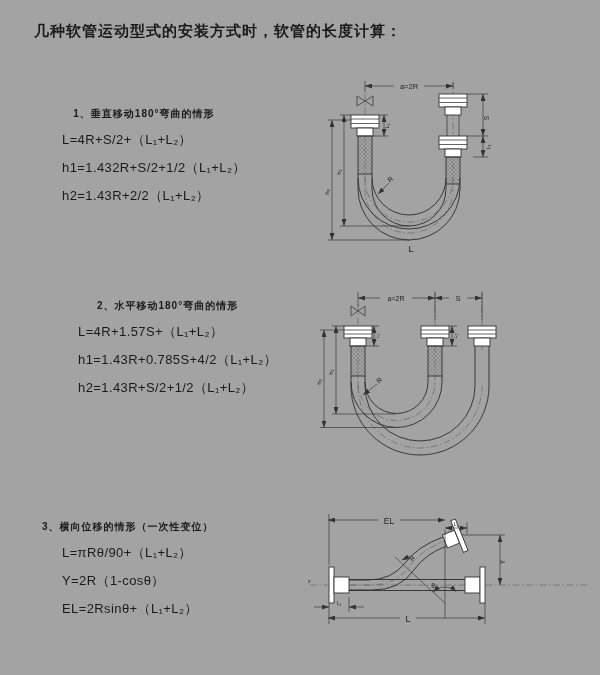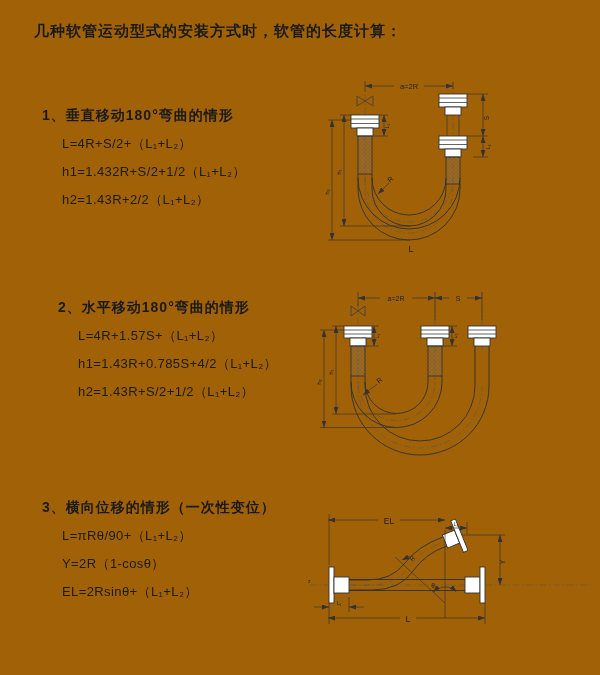--- a/index.html
+++ b/index.html
@@ -1,22 +1,22 @@
 <!DOCTYPE html>
 <html><head>
 <meta charset="utf-8">
 <style>
   html,body{margin:0;padding:0;background:#fff;}
-  #page{position:relative;width:600px;height:675px;background:#a16207;overflow:hidden;
+  #page{position:relative;width:600px;height:675px;background:#a3a3a3;overflow:hidden;
         font-family:"Liberation Sans","DejaVu Sans",sans-serif;color:#1a1a1a;}
   .title{position:absolute;left:34px;top:22px;font-size:15px;letter-spacing:1px;font-weight:bold;}
   .section{position:absolute;left:42px;}
-  .sec-heading{font-size:14px;letter-spacing:1px;font-weight:bold;white-space:nowrap;}
+  .sec-heading{font-size:10px;letter-spacing:1px;font-weight:bold;white-space:nowrap;text-align:center;}
   .formula{font-size:13px;padding-left:20px;margin-top:10px;letter-spacing:.4px;white-space:nowrap;}
-  #sec1{top:107px;} #sec2{top:299px;margin-left:16px;} #sec3{top:499px;}
+  #sec1{top:107px;} #sec2{top:299px;margin-left:16px;} #sec3{top:520px;}
   .diag{position:absolute;}
   #d1{left:300px;top:70px;} #d2{left:300px;top:280px;} #d3{left:300px;top:500px;}
   svg text{font-family:"Liberation Sans","DejaVu Sans",sans-serif;fill:#222;}
   .thin{stroke:#3c3c3c;stroke-width:.8;fill:none;}
   .wall{stroke:#333;stroke-width:.95;fill:none;}
   .dim{stroke:#333;stroke-width:.65;fill:none;}
   .cl{stroke:#555;stroke-width:.55;fill:none;stroke-dasharray:7 2.5 1.5 2.5;}
   .nut{fill:#fff;stroke:#333;stroke-width:.9;}
   .braid{stroke:#333;stroke-width:.9;}
 </style>

